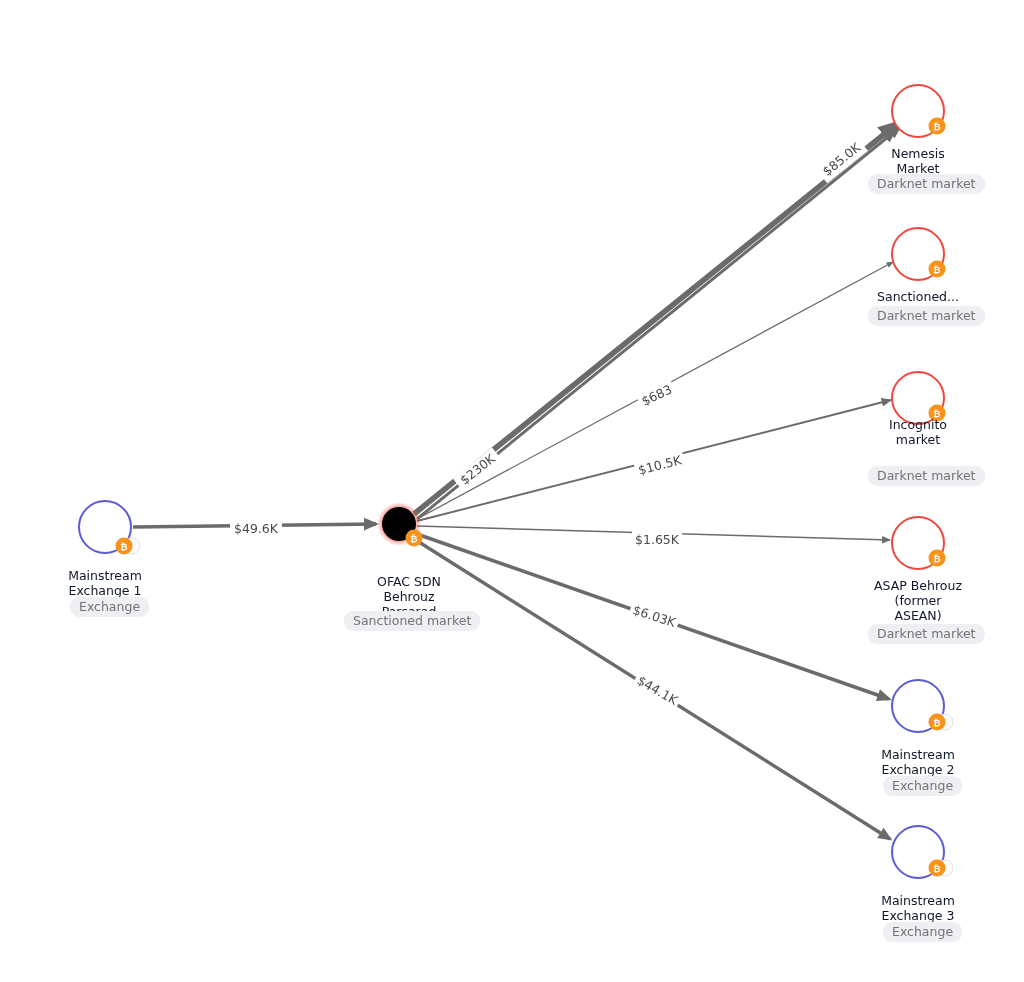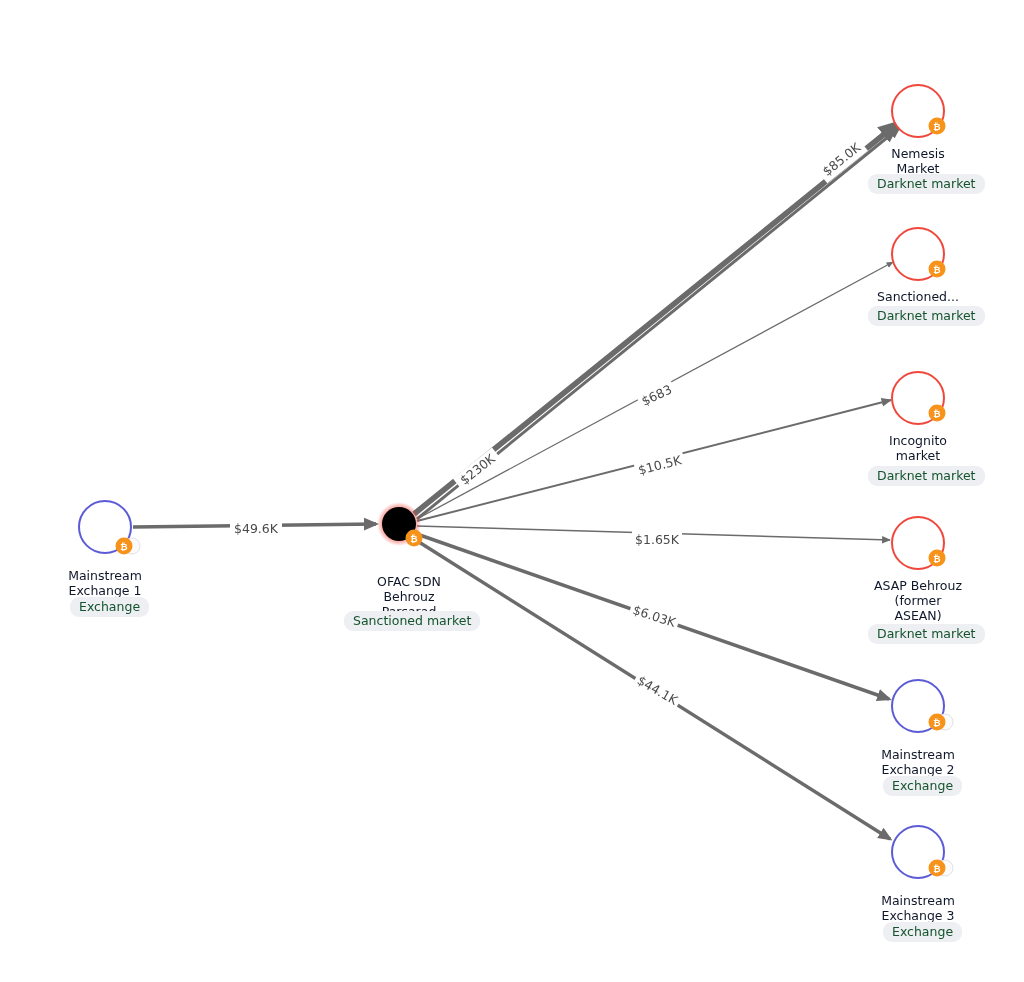--- a/index.html
+++ b/index.html
@@ -63,21 +63,21 @@
     color: #0f172a;
     white-space: pre-line;
     pointer-events: none;
   }
   .node-tag {
     position: absolute;
     text-align: center;
     font-family: "DejaVu Sans", sans-serif;
     font-size: 12.5px;
     line-height: 18px;
-    color: #14532d;
+    color: #737373;
     background: #edeff2;
     border-radius: 9px;
     padding: 1px 9px;
     white-space: nowrap;
   }
 </style>
 </head>
 <body>
 
 <div id="canvas">
@@ -216,21 +216,21 @@
 2025-03-04</div>
   <div class="node-tag" style="left:344px; top:611px;">Sanctioned market</div>
 
   <div class="node-label" style="left:838px; top:146px; width:160px;">Nemesis
 Market</div>
   <div class="node-tag" style="left:868px; top:174px;">Darknet market</div>
 
   <div class="node-label" style="left:838px; top:289px; width:160px;">Sanctioned...</div>
   <div class="node-tag" style="left:868px; top:306px;">Darknet market</div>
 
-  <div class="node-label" style="left:838px; top:433px; width:160px;">Incognito
+  <div class="node-label" style="left:838px; top:417px; width:160px;">Incognito
 market</div>
   <div class="node-tag" style="left:868px; top:466px;">Darknet market</div>
 
   <div class="node-label" style="left:838px; top:578px; width:160px;">ASAP Behrouz
 (former
 ASEAN)</div>
   <div class="node-tag" style="left:868px; top:624px;">Darknet market</div>
 
   <div class="node-label" style="left:838px; top:747px; width:160px;">Mainstream
 Exchange 2</div>

